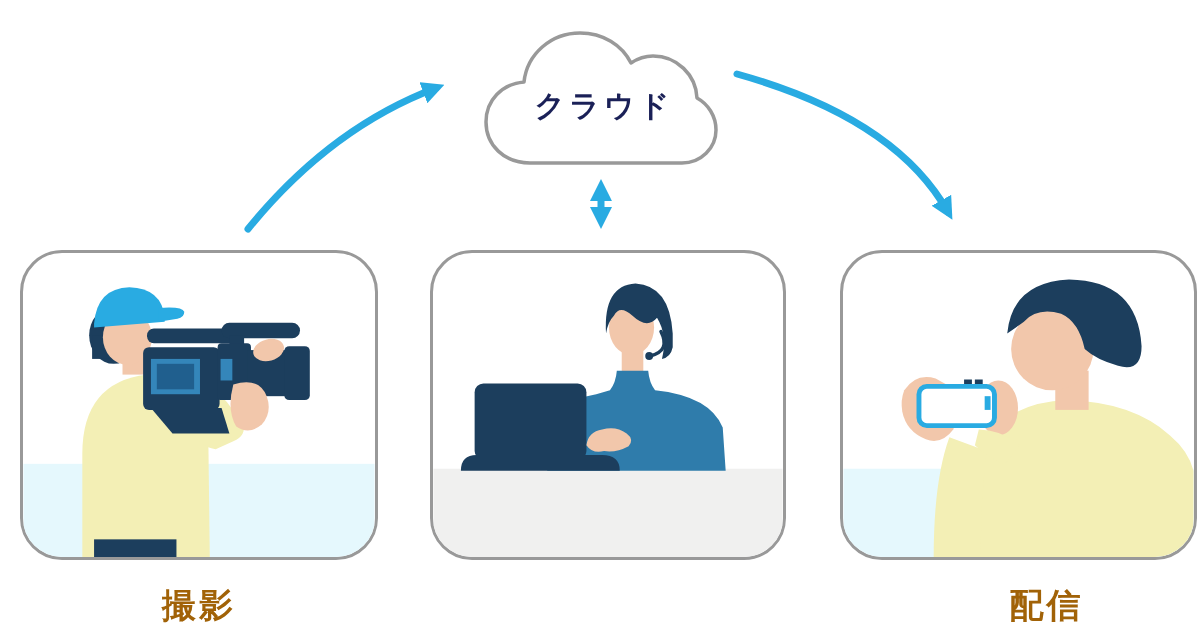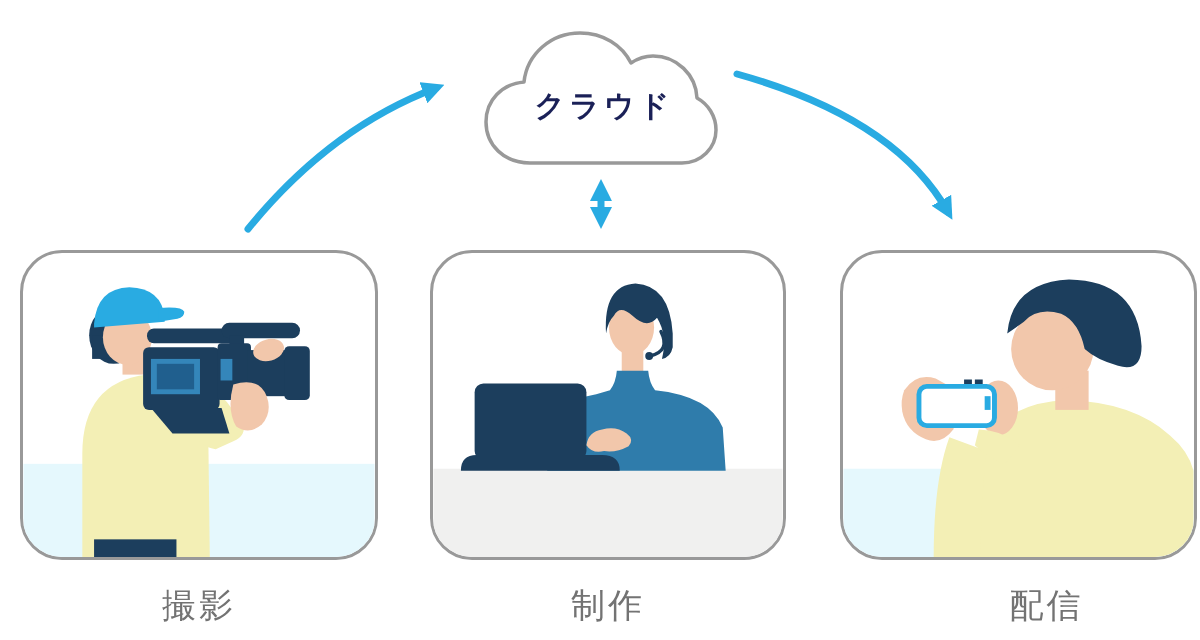--- a/index.html
+++ b/index.html
@@ -6,21 +6,21 @@
   .stage{position:relative;width:1200px;height:640px;background:#ffffff;overflow:hidden;
          font-family:"Liberation Sans","DejaVu Sans",sans-serif;}
   .sky{position:absolute;left:0;top:0;width:1200px;height:250px;}
   .panel{position:absolute;top:250px;height:310px;border:3px solid #999999;border-radius:42px;
          overflow:hidden;background:#ffffff;box-sizing:border-box;}
   .panel svg{position:absolute;left:0;top:0;width:100%;height:100%;}
   #panel-shooting{left:20px;width:358px;}
   #panel-production{left:430px;width:356px;}
   #panel-distribution{left:840px;width:357px;}
   .step-label{position:absolute;top:582px;height:46px;line-height:46px;text-align:center;
-              font-size:34px;font-weight:normal;color:#737373;letter-spacing:3px;}
+              font-size:34px;font-weight:bold;color:#a16207;letter-spacing:3px;}
   #label-shooting{left:20px;width:358px;}
   #label-production{left:430px;width:356px;}
   #label-distribution{left:868px;width:357px;}
   .cloud-label{font-size:30px;font-weight:bold;fill:#1a2057;letter-spacing:4px;}
 </style>
 </head>
 <body>
 
 <div class="stage">
 
@@ -116,15 +116,14 @@
       <path fill="#f3efb5" d="M138,180 Q160,180 180,196 L164,216 Q144,206 134,196 Z"></path>
 
       <rect x="123" y="129" width="8" height="5" fill="#1c3e5d"></rect>
       <rect x="134" y="129" width="8" height="5" fill="#1c3e5d"></rect>
       <rect x="77" y="136" width="77" height="40" rx="8" fill="#ffffff" stroke="#29abe2" stroke-width="5"></rect>
       <rect x="144" y="146" width="6" height="14" fill="#29abe2"></rect>
     </svg>
   </div>
 
   <div class="step-label" id="label-shooting">撮影</div>
-  <div class="step-label" id="label-production">制作</div>
   <div class="step-label" id="label-distribution">配信</div>
 </div>
 
 </body></html>

